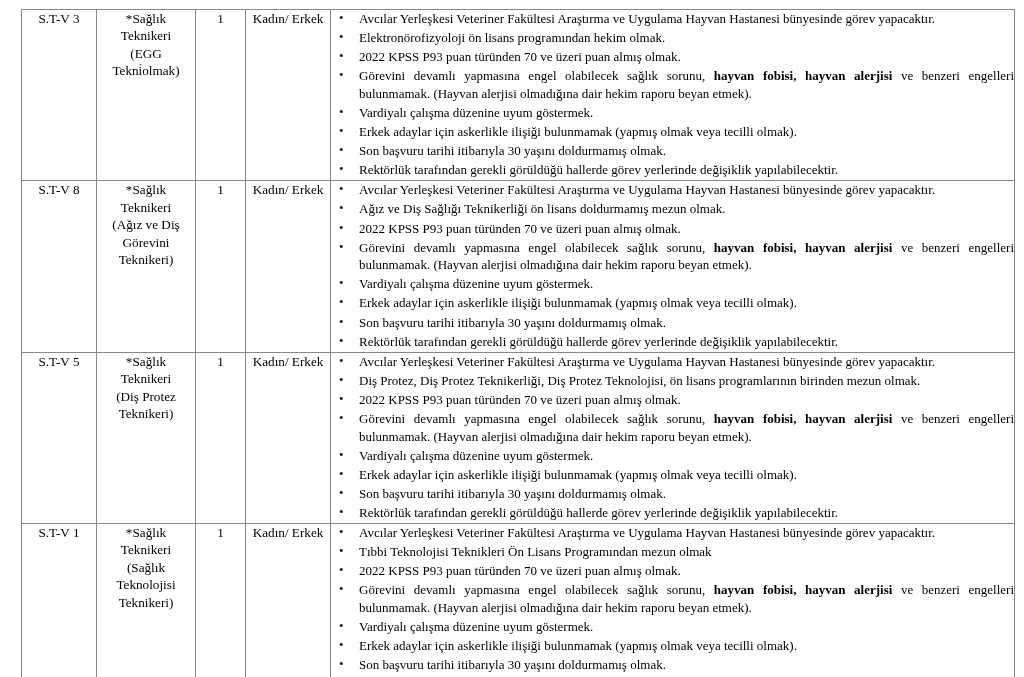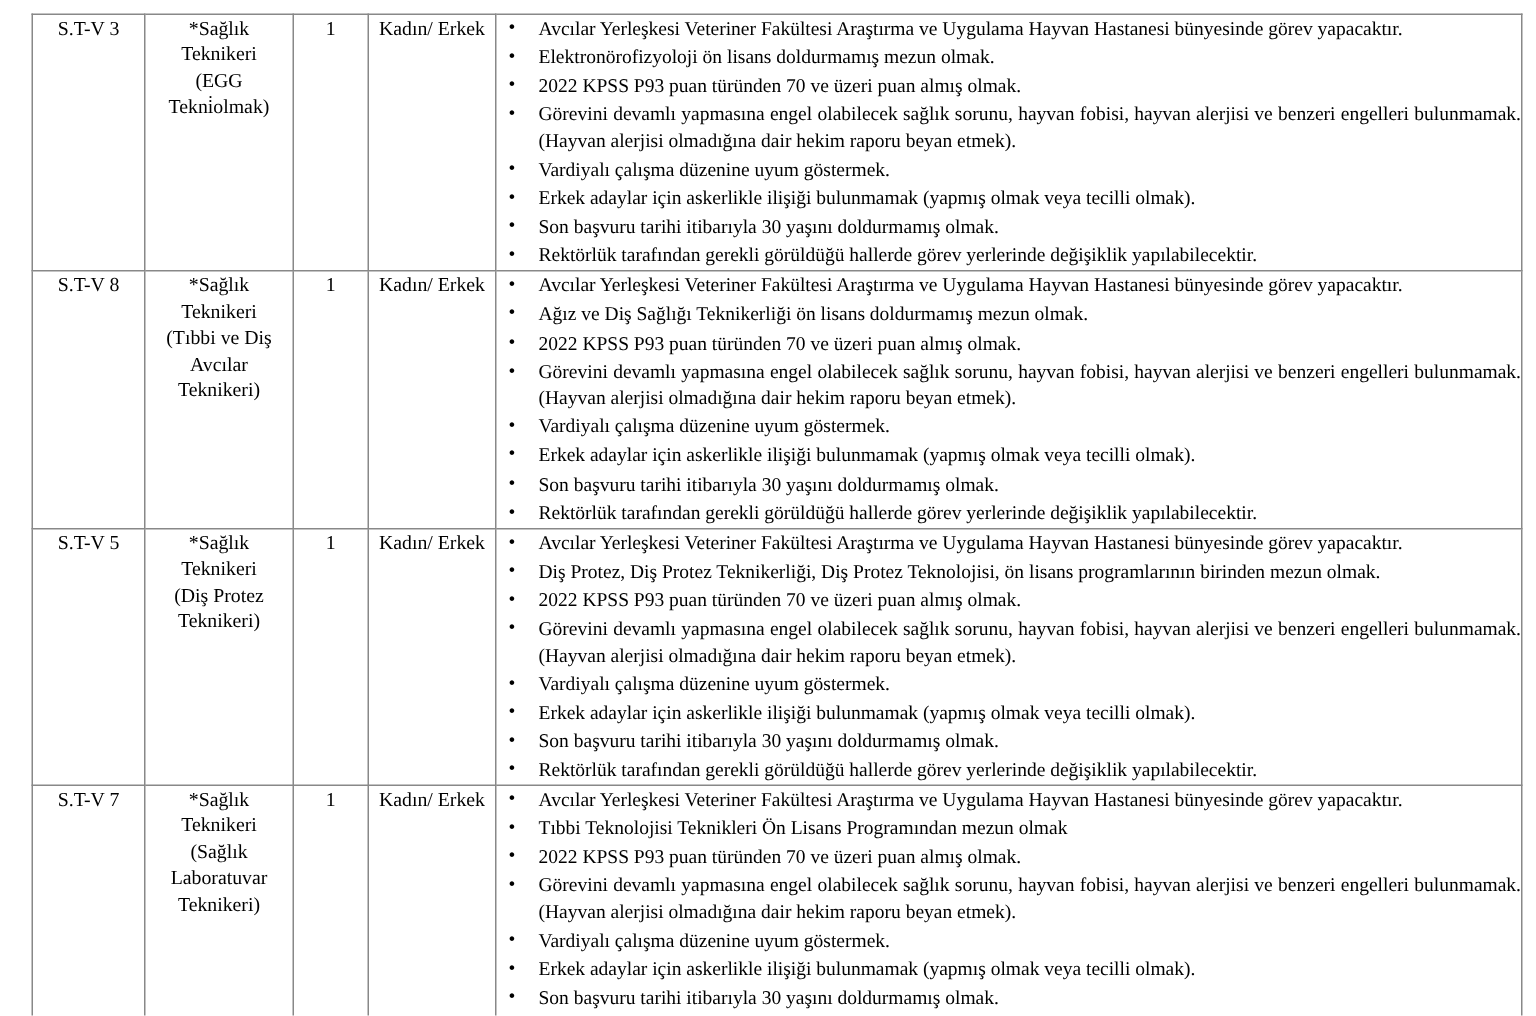--- a/index.html
+++ b/index.html
@@ -79,21 +79,21 @@
     top: -1px;
     font-size: 13px;
     line-height: 17.6px;
   }
   ul.cond-list > li.justified {
     text-align: justify;
   }
   ul.cond-list > li.last-line {
     text-align: left;
   }
-  .b { font-weight: normal; }
+  .b { font-weight: bold; }
 </style>
 </head>
 <body>
 
 <div class="page">
   <table class="job-table">
     <colgroup>
       <col class="c-code">
       <col class="c-title">
       <col class="c-count">
@@ -107,37 +107,37 @@
             <div>*Sağlık</div>
             <div>Teknikeri</div>
             <div>(EGG</div>
             <div>Tekni̇olmak)</div>
           </td>
           <td class="count-cell"><span>1</span></td>
           <td class="gender-cell"><span>Kadın/ Erkek</span></td>
           <td class="cond-cell">
             <ul class="cond-list">
               <li class="last-line">Avcılar Yerleşkesi Veteriner Fakültesi Araştırma ve Uygulama Hayvan Hastanesi bünyesinde görev yapacaktır.</li>
-              <li class="last-line">Elektronörofizyoloji ön lisans doldurmamış mezun olmak.</li>
+              <li class="last-line">Elektronörofizyoloji ön lisans programından hekim olmak.</li>
               <li class="last-line">2022 KPSS P93 puan türünden 70 ve üzeri puan almış olmak.</li>
               <li class="justified"><span>Görevini devamlı yapmasına engel olabilecek sağlık sorunu, </span><span class="b">hayvan fobisi, hayvan alerjisi</span><span> ve benzeri engelleri bulunmamak. (Hayvan alerjisi olmadığına dair hekim raporu beyan etmek).</span></li>
               <li class="last-line">Vardiyalı çalışma düzenine uyum göstermek.</li>
               <li class="last-line">Erkek adaylar için askerlikle ilişiği bulunmamak (yapmış olmak veya tecilli olmak).</li>
               <li class="last-line">Son başvuru tarihi itibarıyla 30 yaşını doldurmamış olmak.</li>
               <li class="last-line">Rektörlük tarafından gerekli görüldüğü hallerde görev yerlerinde değişiklik yapılabilecektir.</li>
             </ul>
           </td>
         </tr>
         <tr>
           <td class="code-cell"><span>S.T-V 8</span></td>
           <td class="title-cell">
             <div>*Sağlık</div>
             <div>Teknikeri</div>
-            <div>(Tıbbi ve Diş</div>
-            <div>Avcılar</div>
+            <div>(Ağız ve Diş</div>
+            <div>Görevini</div>
             <div>Teknikeri)</div>
           </td>
           <td class="count-cell"><span>1</span></td>
           <td class="gender-cell"><span>Kadın/ Erkek</span></td>
           <td class="cond-cell">
             <ul class="cond-list">
               <li class="last-line">Avcılar Yerleşkesi Veteriner Fakültesi Araştırma ve Uygulama Hayvan Hastanesi bünyesinde görev yapacaktır.</li>
               <li class="last-line">Ağız ve Diş Sağlığı Teknikerliği ön lisans doldurmamış mezun olmak.</li>
               <li class="last-line">2022 KPSS P93 puan türünden 70 ve üzeri puan almış olmak.</li>
               <li class="justified"><span>Görevini devamlı yapmasına engel olabilecek sağlık sorunu, </span><span class="b">hayvan fobisi, hayvan alerjisi</span><span> ve benzeri engelleri bulunmamak. (Hayvan alerjisi olmadığına dair hekim raporu beyan etmek).</span></li>
@@ -165,26 +165,26 @@
               <li class="last-line">2022 KPSS P93 puan türünden 70 ve üzeri puan almış olmak.</li>
               <li class="justified"><span>Görevini devamlı yapmasına engel olabilecek sağlık sorunu, </span><span class="b">hayvan fobisi, hayvan alerjisi</span><span> ve benzeri engelleri bulunmamak. (Hayvan alerjisi olmadığına dair hekim raporu beyan etmek).</span></li>
               <li class="last-line">Vardiyalı çalışma düzenine uyum göstermek.</li>
               <li class="last-line">Erkek adaylar için askerlikle ilişiği bulunmamak (yapmış olmak veya tecilli olmak).</li>
               <li class="last-line">Son başvuru tarihi itibarıyla 30 yaşını doldurmamış olmak.</li>
               <li class="last-line">Rektörlük tarafından gerekli görüldüğü hallerde görev yerlerinde değişiklik yapılabilecektir.</li>
             </ul>
           </td>
         </tr>
         <tr>
-          <td class="code-cell"><span>S.T-V 7</span></td>
+          <td class="code-cell"><span>S.T-V 1</span></td>
           <td class="title-cell">
             <div>*Sağlık</div>
             <div>Teknikeri</div>
             <div>(Sağlık</div>
-            <div>Laboratuvar</div>
+            <div>Teknolojisi</div>
             <div>Teknikeri)</div>
           </td>
           <td class="count-cell"><span>1</span></td>
           <td class="gender-cell"><span>Kadın/ Erkek</span></td>
           <td class="cond-cell">
             <ul class="cond-list">
               <li class="last-line">Avcılar Yerleşkesi Veteriner Fakültesi Araştırma ve Uygulama Hayvan Hastanesi bünyesinde görev yapacaktır.</li>
               <li class="last-line">Tıbbi Teknolojisi Teknikleri Ön Lisans Programından mezun olmak</li>
               <li class="last-line">2022 KPSS P93 puan türünden 70 ve üzeri puan almış olmak.</li>
               <li class="justified"><span>Görevini devamlı yapmasına engel olabilecek sağlık sorunu, </span><span class="b">hayvan fobisi, hayvan alerjisi</span><span> ve benzeri engelleri bulunmamak. (Hayvan alerjisi olmadığına dair hekim raporu beyan etmek).</span></li>

